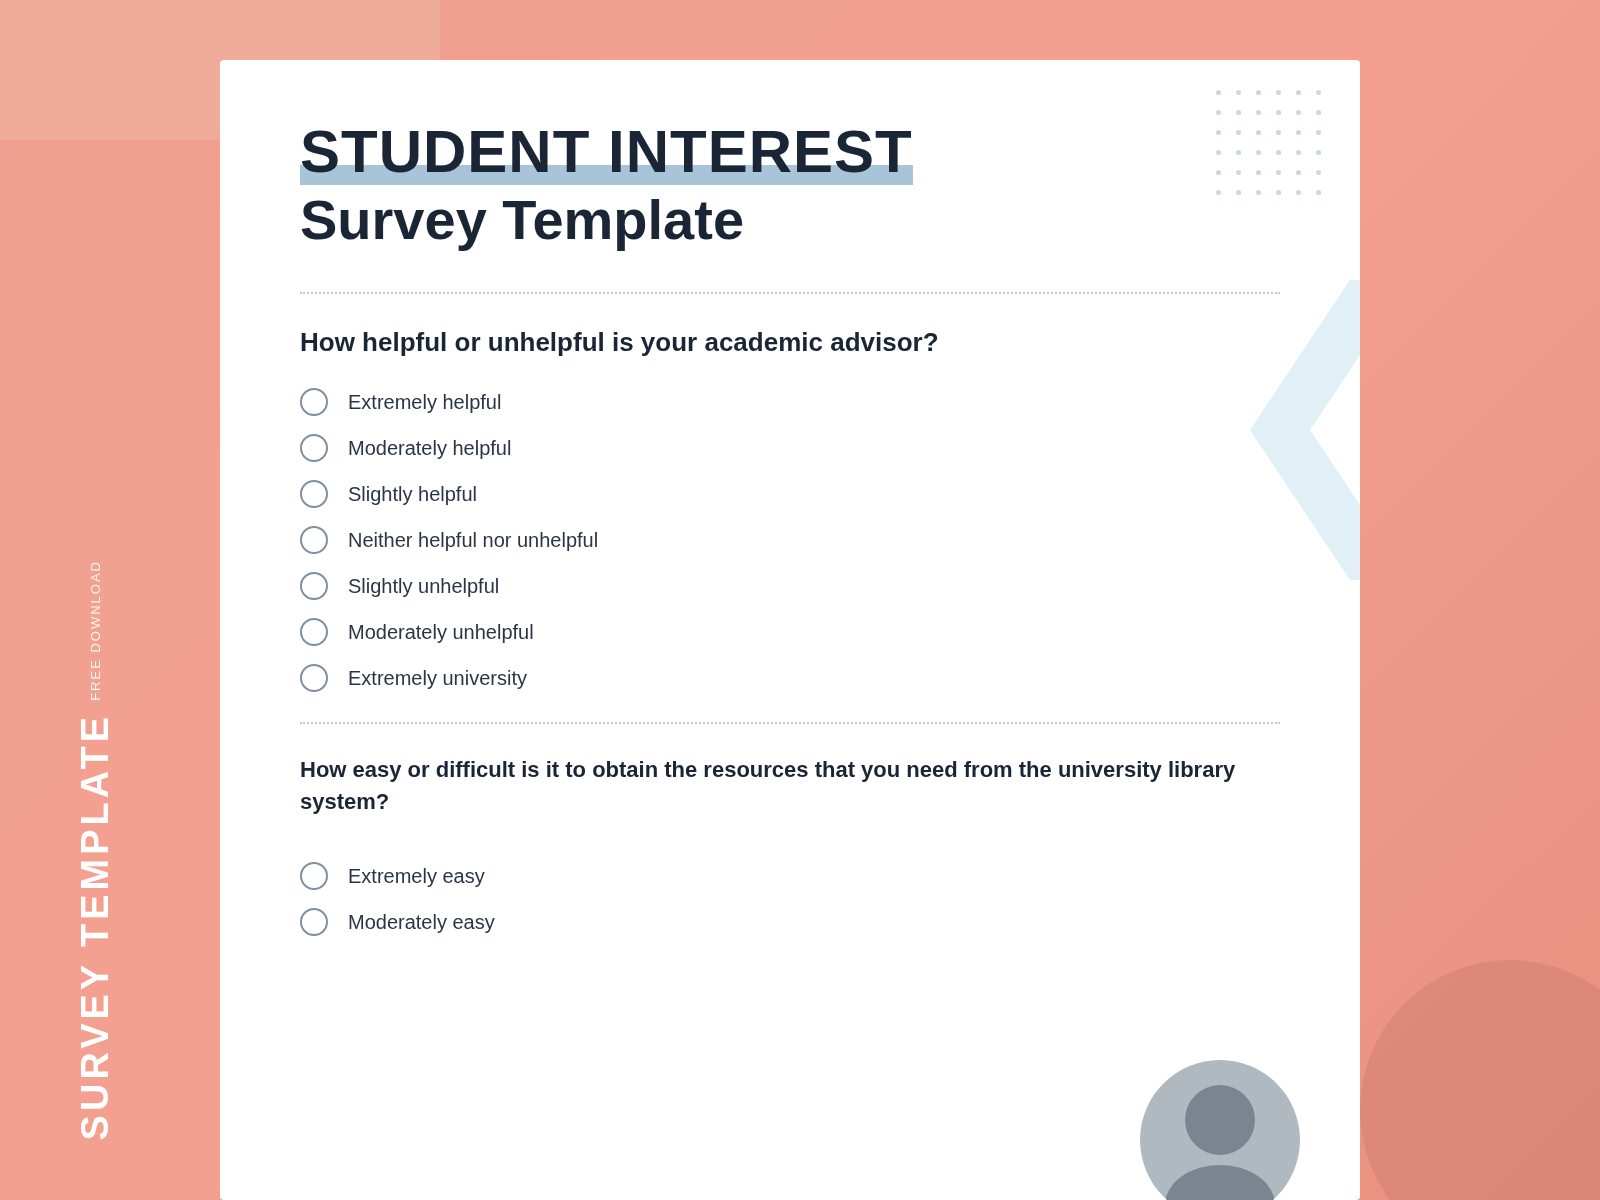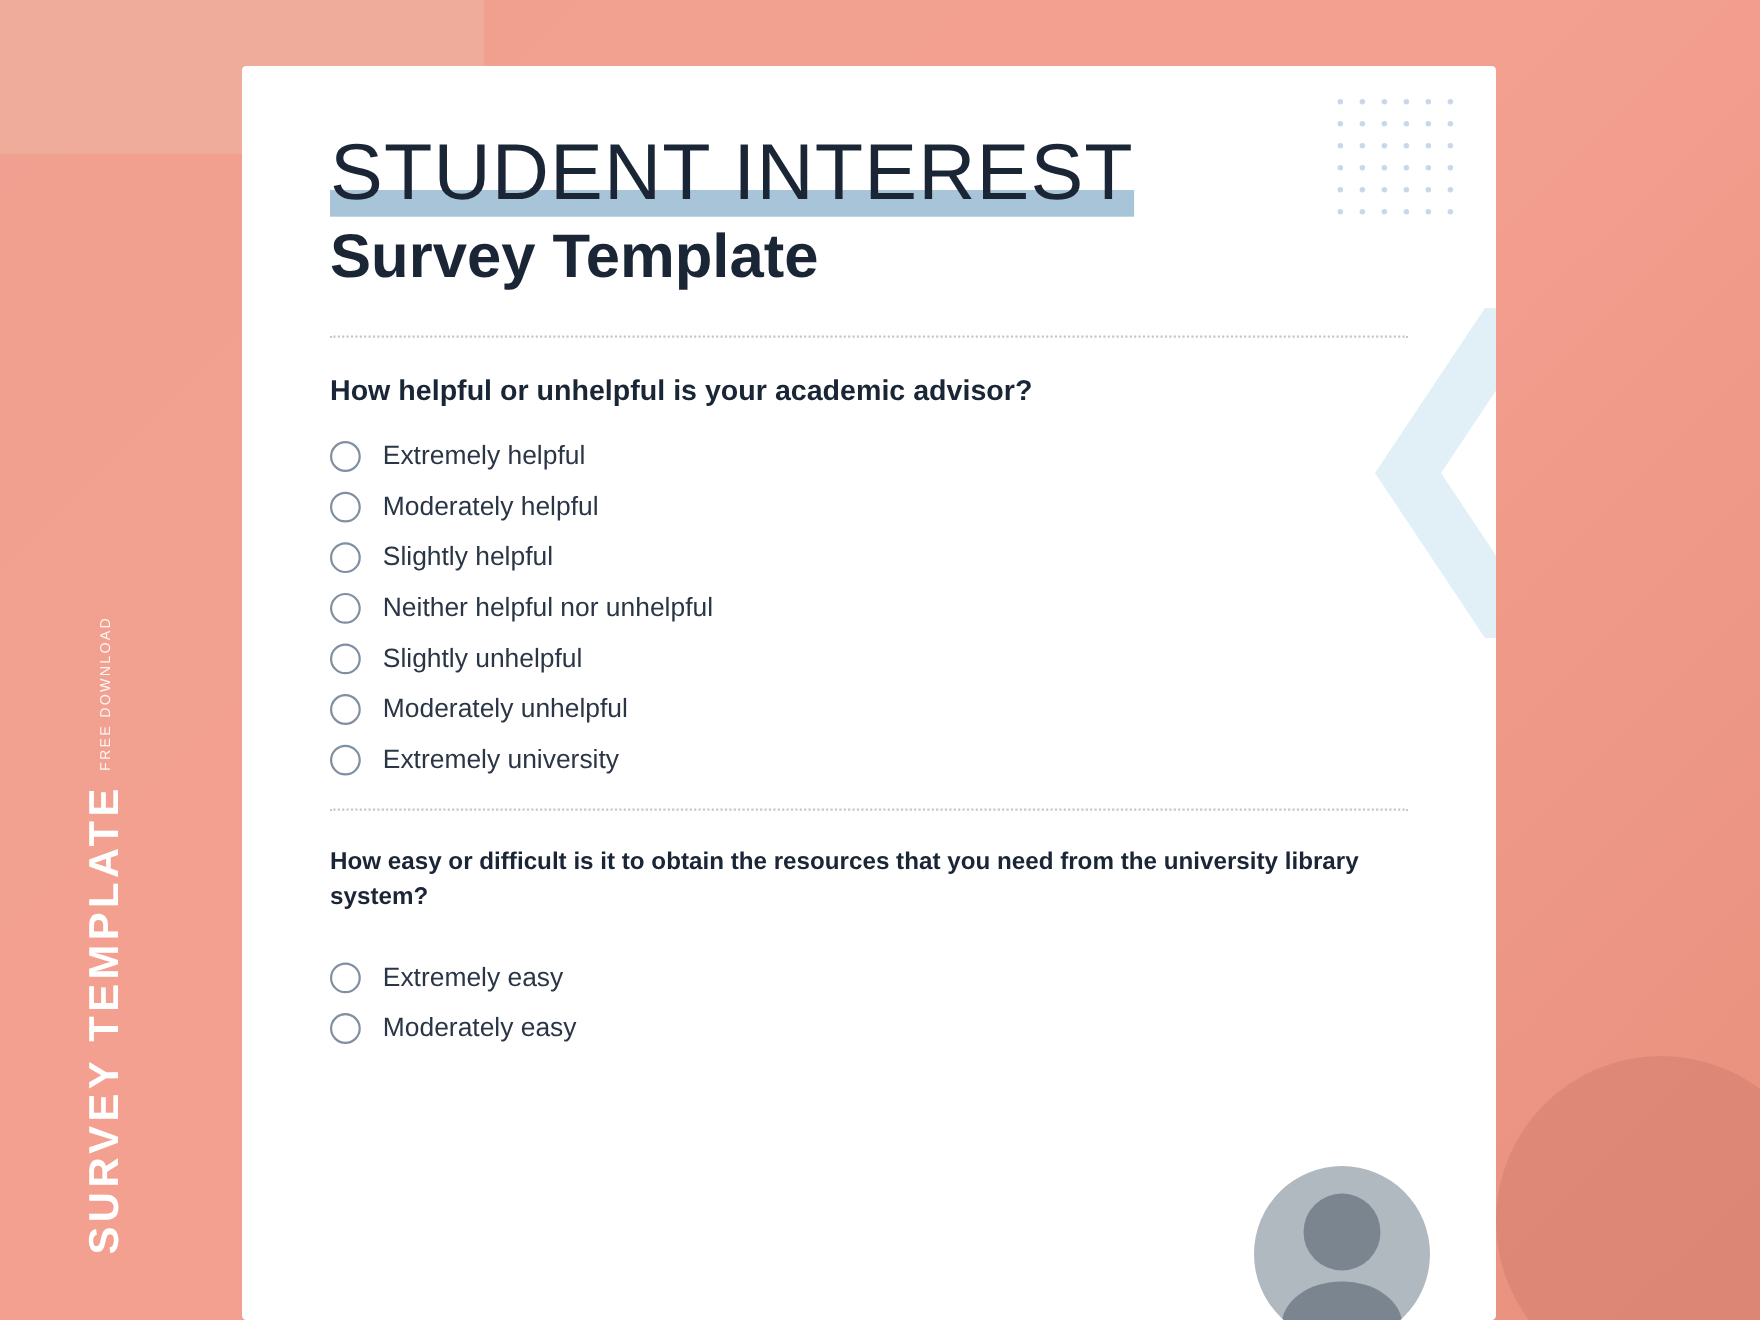--- a/index.html
+++ b/index.html
@@ -142,22 +142,22 @@
     }
 
     
     .card-content {
       padding: 60px 80px 60px 80px;
       position: relative;
       z-index: 1;
     }
 
     .survey-title-line1 {
-      font-size: 72px;
-      font-weight: 400;
+      font-size: 60px;
+      font-weight: 700;
       color: #1a2535;
       text-transform: uppercase;
       letter-spacing: 1px;
       line-height: 1.05;
     }
 
     .title-underline {
       display: inline;
       background: linear-gradient(to bottom, transparent 70%, #a8c4d8 70%);
     }
@@ -199,21 +199,21 @@
       width: 28px;
       height: 28px;
       border-radius: 50%;
       border: 2.5px solid #8090a0;
       margin-right: 20px;
       flex-shrink: 0;
       background: white;
     }
 
     .option-text {
-      font-size: 24px;
+      font-size: 20px;
       color: #2a3545;
     }
 
     .question-2-label {
       font-size: 22px;
       font-weight: 700;
       color: #1a2535;
       margin-bottom: 44px;
       line-height: 1.45;
     }

